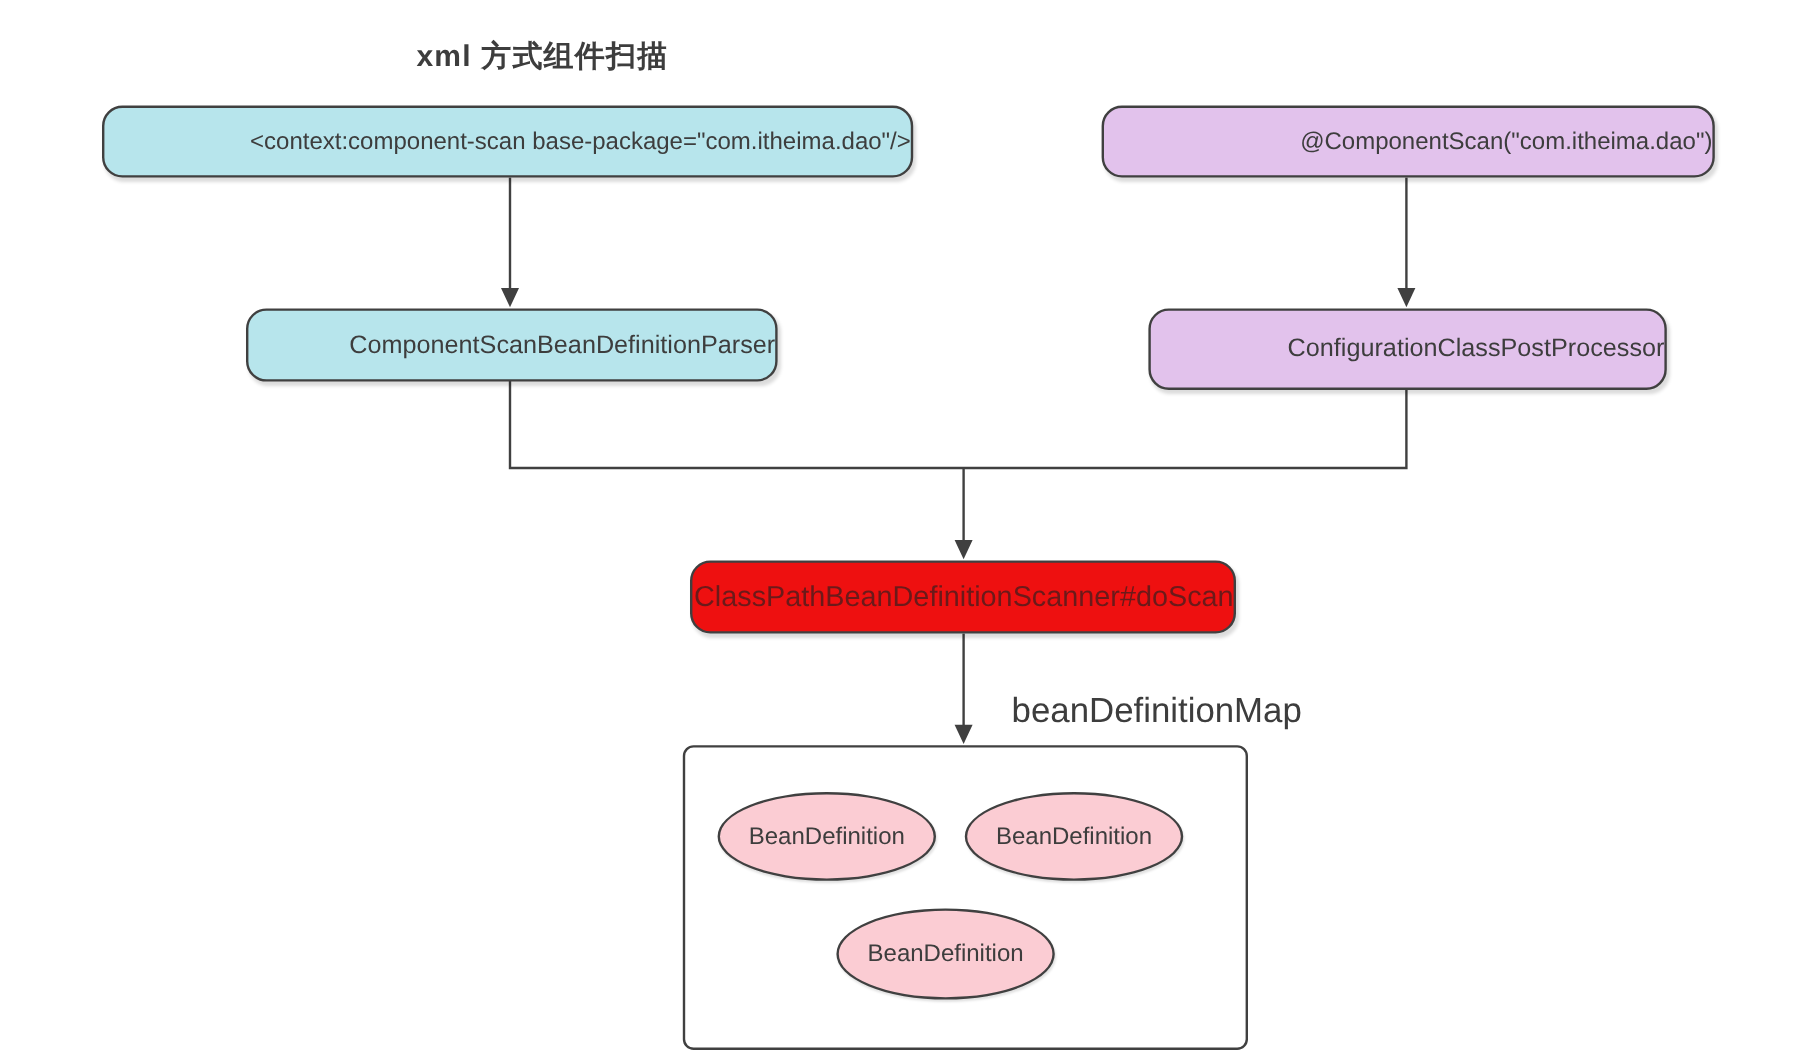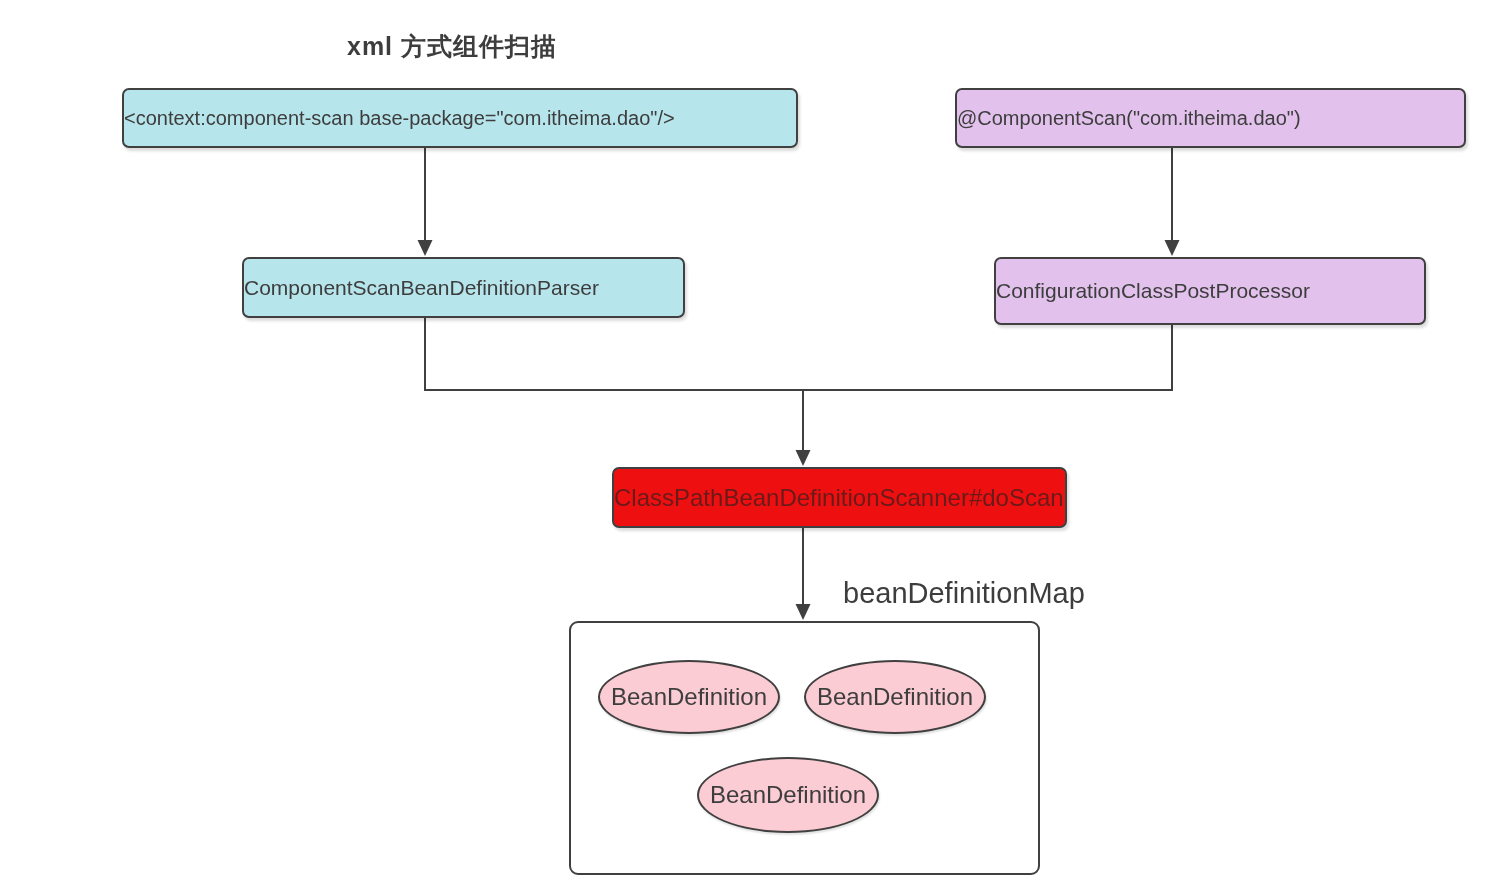--- a/index.html
+++ b/index.html
@@ -28,27 +28,26 @@
     font-weight: 700;
     color: var(--text, #3d3d3d);
     white-space: nowrap;
     letter-spacing: 1px;
     margin-left: 27px;
   }
   .node {
     position: absolute;
     box-sizing: border-box;
     border: 2px solid var(--line, #404040);
-    border-radius: 7px;
+    border-radius: 17px;
     display: flex;
     align-items: center;
-    justify-content: flex-start;
+    justify-content: flex-end;
     white-space: nowrap;
     box-shadow: 2px 3px 3px rgba(0,0,0,0.14);
-    margin-left: 37px;
   }
   .node span { display: block; }
   .node.cyan   { background: var(--xml-fill, #b7e5ec); }
   .node.purple { background: var(--annotation-fill, #e2c2ec); }
   .node.red    { background: var(--scanner-fill, #ee1010); color: var(--scanner-text, #6b1a1a); }
   .src-left     { left: 85px;  top: 88px;  width: 676px; height: 60px; font-size: 20px; }
   .parser-left  { left: 205px; top: 257px; width: 443px; height: 61px; font-size: 21px; }
   .src-right    { left: 918px; top: 88px;  width: 511px; height: 60px; font-size: 20px; }
   .parser-right { left: 957px; top: 257px; width: 432px; height: 68px; font-size: 21px; }
   .scanner      { left: 575px; top: 467px; width: 455px; height: 61px; font-size: 24px; }
@@ -71,21 +70,21 @@
   }
   .ellipse {
     position: absolute;
     box-sizing: border-box;
     border: 2px solid var(--line, #404040);
     border-radius: 50%;
     background: var(--bean-fill, #fbccd3);
     display: flex;
     align-items: center;
     justify-content: center;
-    font-size: 24px;
+    font-size: 20px;
     color: var(--text, #3d3d3d);
     white-space: nowrap;
     box-shadow: 1px 2px 2px rgba(0,0,0,0.12);
   }
   .e1 { left: 598px; top: 660px; width: 182px; height: 74px; }
   .e2 { left: 804px; top: 660px; width: 182px; height: 74px; }
   .e3 { left: 697px; top: 757px; width: 182px; height: 76px; }
 </style>
 </head>
 <body>

